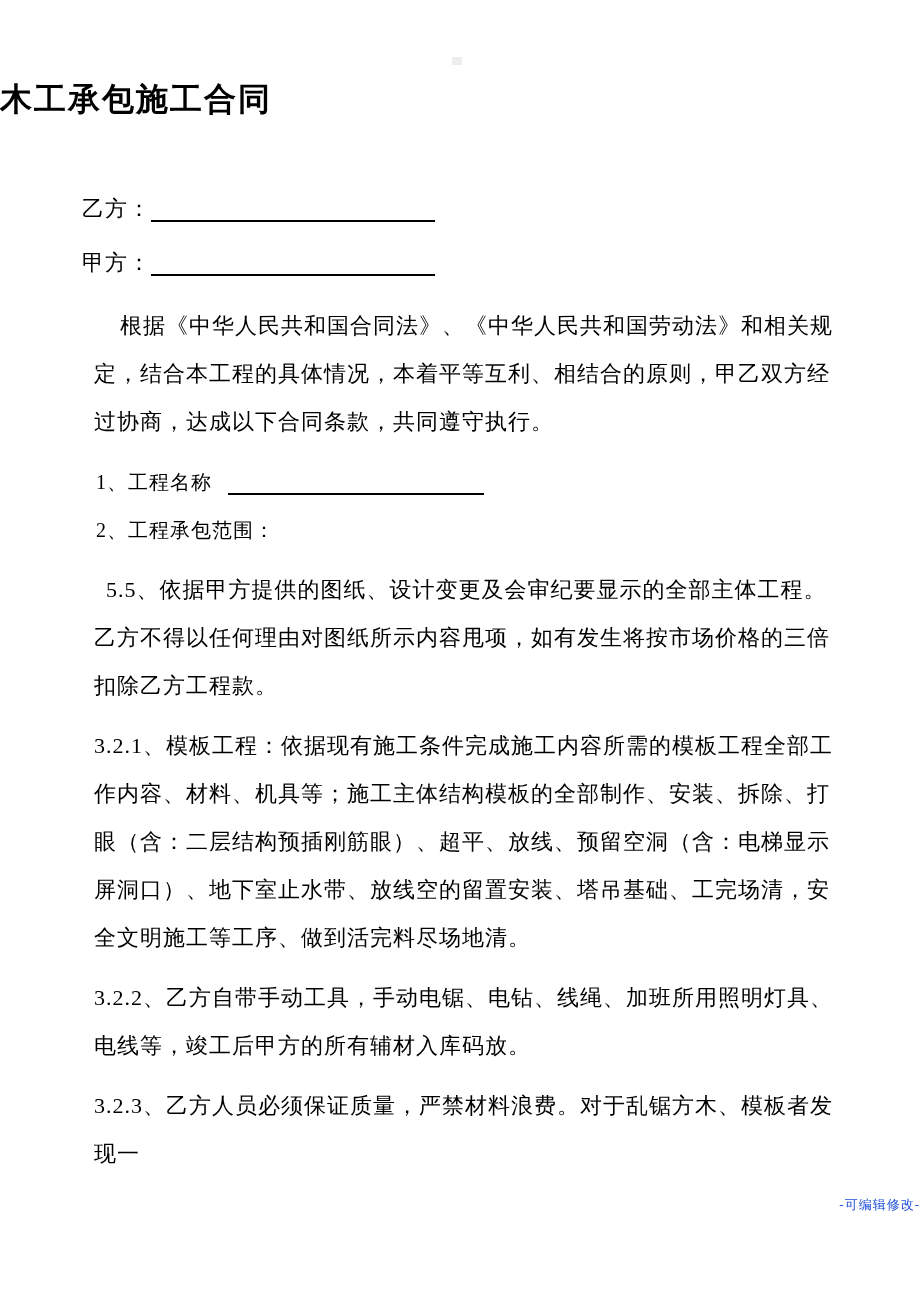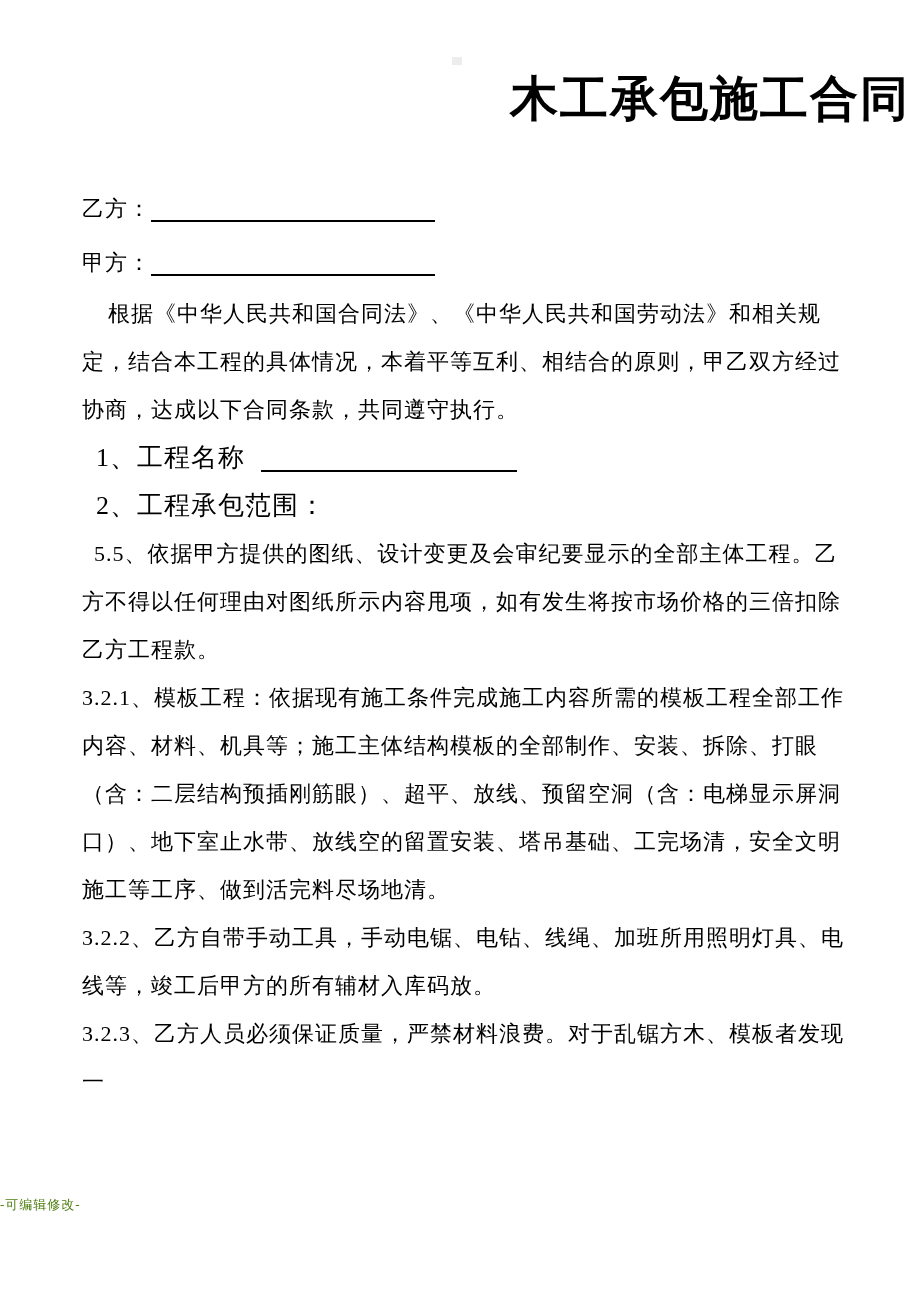--- a/index.html
+++ b/index.html
@@ -14,25 +14,25 @@
   }
   .artifact {
     position: absolute;
     left: 452px;
     top: 57px;
     width: 10px;
     height: 8px;
     background: #ededed;
   }
   .doc-title {
-    margin: 70px 10px 0 0;
-    font-size: 48px;
+    margin: 70px 16px 0 0;
+    font-size: 32px;
     font-weight: 700;
     line-height: 58px;
-    text-align: right;
+    text-align: left;
     letter-spacing: 2px;
   }
   .content {
     padding: 0 62px 0 82px;
   }
   .party-block { margin-top: 54px; }
   .party-row {
     font-size: 22px;
     line-height: 54px;
     letter-spacing: 1px;
@@ -41,50 +41,50 @@
   .blank {
     display: inline-block;
     border-bottom: 2px solid #000000;
     height: 28px;
     vertical-align: -6px;
   }
   .blank.party { width: 284px; }
   .blank.item-a { width: 256px; margin-left: 16px; }
   .blank.item-b { width: 268px; border-bottom: 1px solid #6e6e6e; }
   .body-text {
-    margin: 0;
+    margin: 12px;
     font-size: 22px;
     line-height: 48px;
     letter-spacing: 1px;
     text-align: left;
   }
   .preamble { text-indent: 26px; }
   .clause-31 { text-indent: 12px; }
   .heading-line {
     margin: 0;
     font-size: 22px;
     line-height: 48px;
     letter-spacing: 1px;
   }
   .item-row {
-    font-size: 26px;
+    font-size: 20px;
     line-height: 48px;
     letter-spacing: 1px;
     padding-left: 14px;
     white-space: nowrap;
   }
   .footer {
     position: absolute;
     left: 0;
     right: 0;
     top: 1196px;
-    text-align: left;
+    text-align: right;
     font-size: 13px;
     letter-spacing: 1px;
-    color: #4d7c0f;
+    color: #1d4ed8;
   }
 </style>
 </head>
 <body>
 
 <div class="page">
 
   <div class="artifact"></div>
 
   <h1 class="doc-title">木工承包施工合同</h1>

